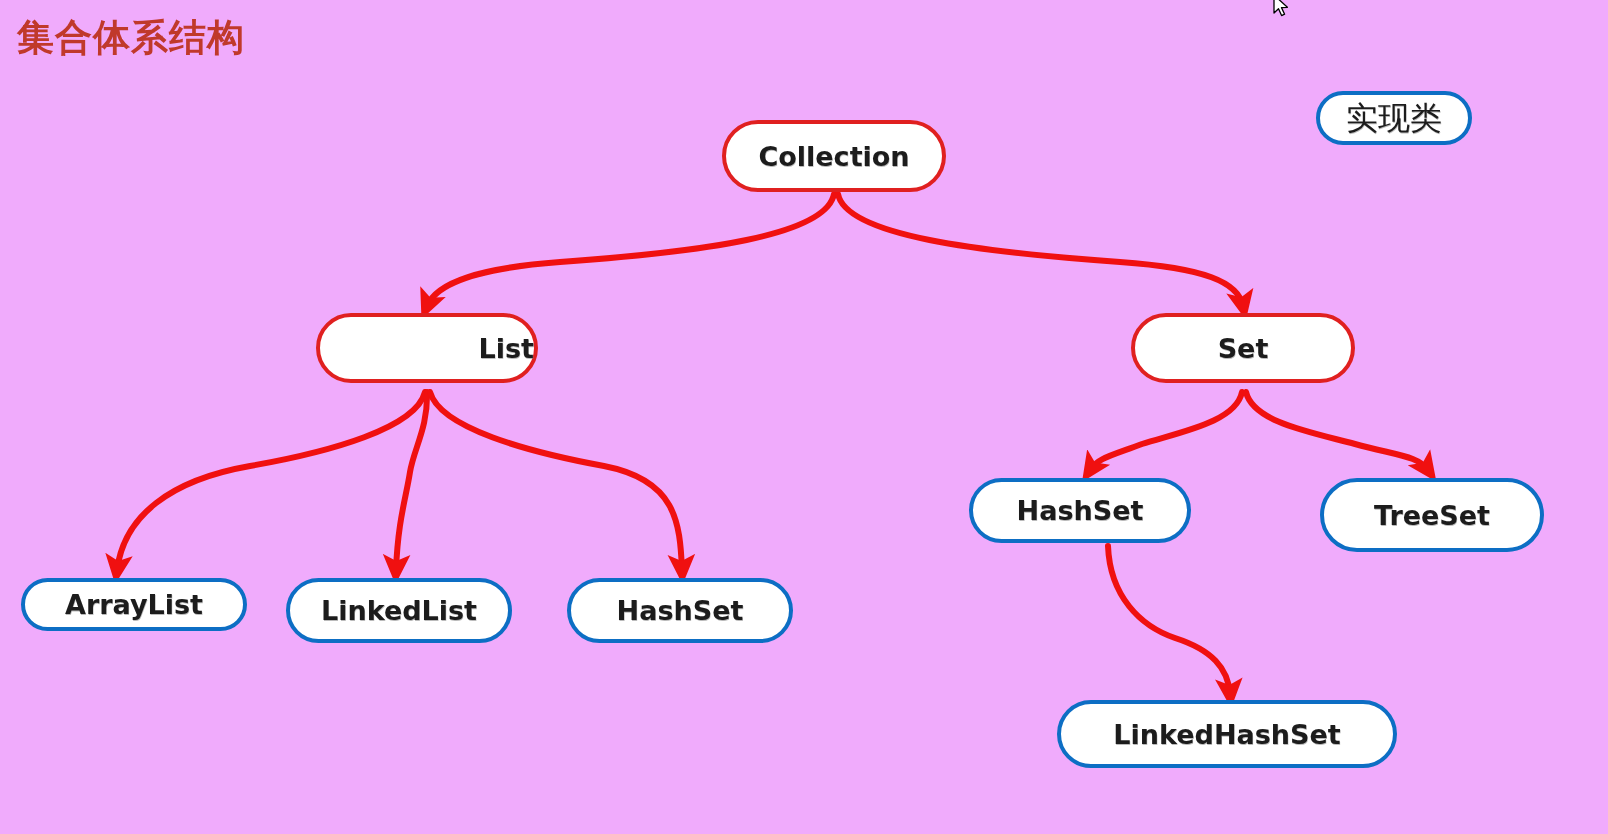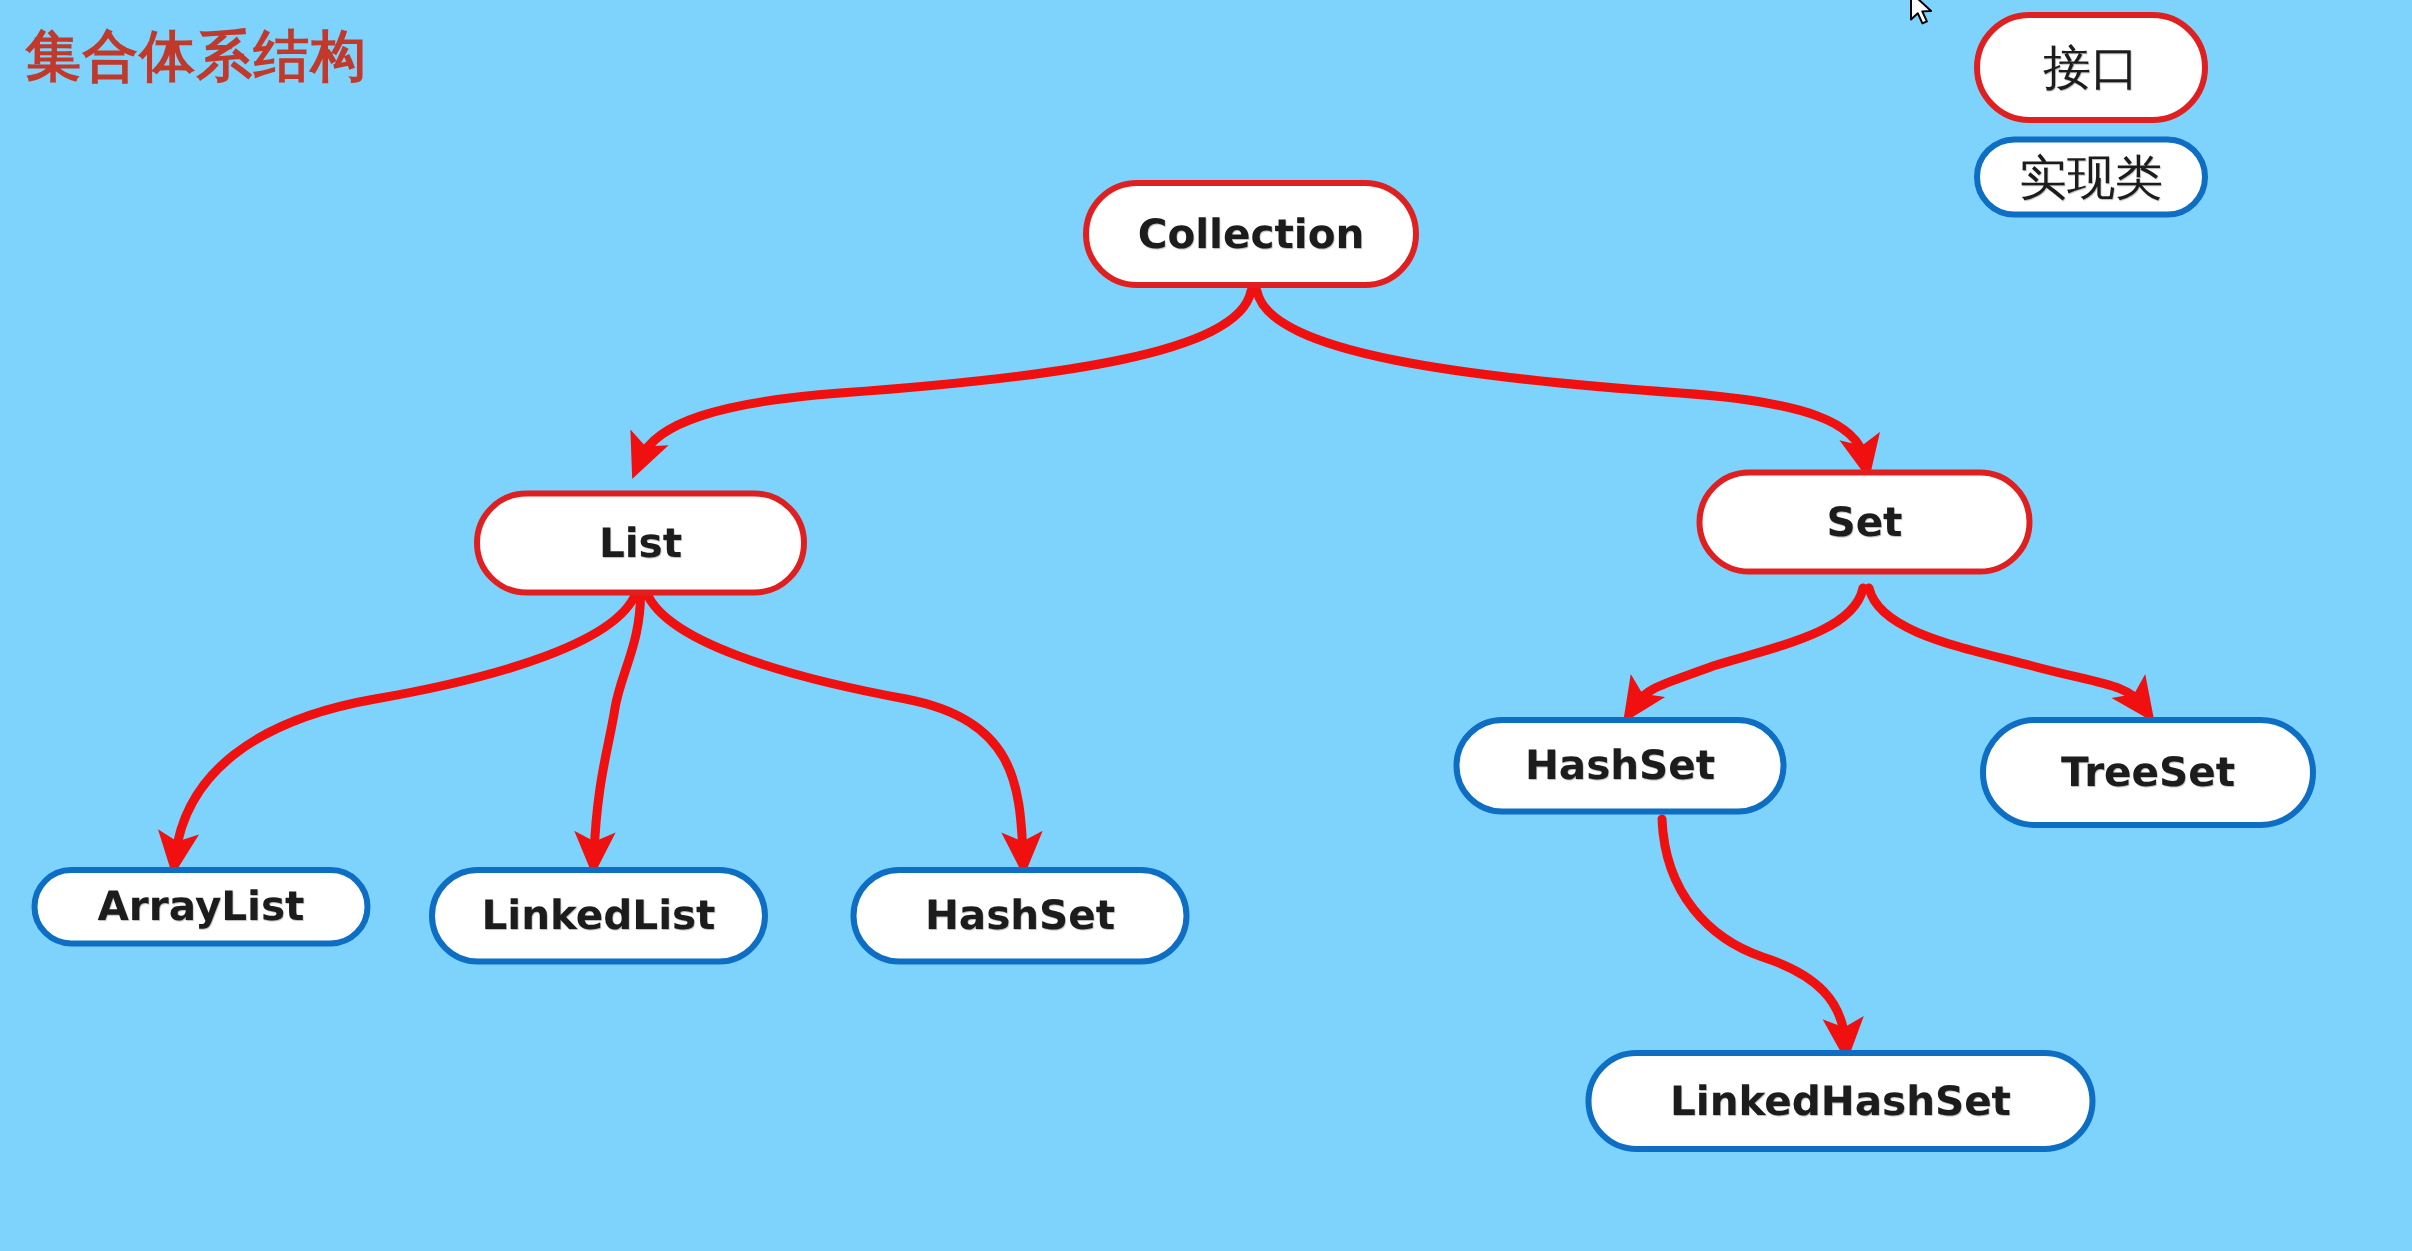--- a/index.html
+++ b/index.html
@@ -11,21 +11,21 @@
   body {
     font-family: "DejaVu Sans", "Liberation Sans", sans-serif;
     width: 1608px;
     height: 834px;
     overflow: hidden;
   }
   #canvas {
     position: relative;
     width: 1608px;
     height: 834px;
-    background: #7dd3fc;
+    background: #f0abfc;
   }
   #edges {
     position: absolute;
     left: 0;
     top: 0;
     width: 1608px;
     height: 834px;
     pointer-events: none;
   }
   .title {
@@ -104,21 +104,21 @@
       <path d="M 1246 392 C 1253 422 1310 432 1355 444 C 1400 456 1418 456 1428 470"></path>
 
       <path d="M 1108 546 C 1110 596 1140 626 1175 638 C 1212 650 1228 668 1230 694"></path>
     </g>
   </svg>
 
   <div class="node iface" style="left:722px; top:120px; width:224px; height:72px;">
     <span class="node-label">Collection</span>
   </div>
 
-  <div class="node iface" style="left:316px; top:327px; width:222px; height:70px;">
+  <div class="node iface" style="left:316px; top:313px; width:222px; height:70px;justify-content:flex-end;">
     <span class="node-label">List</span>
   </div>
 
   <div class="node iface" style="left:1131px; top:313px; width:224px; height:70px;">
     <span class="node-label">Set</span>
   </div>
 
   <div class="node impl" style="left:21px; top:578px; width:226px; height:53px;">
     <span class="node-label">ArrayList</span>
   </div>
@@ -136,23 +136,20 @@
   </div>
 
   <div class="node impl" style="left:1320px; top:478px; width:224px; height:74px;">
     <span class="node-label">TreeSet</span>
   </div>
 
   <div class="node impl" style="left:1057px; top:700px; width:340px; height:68px;">
     <span class="node-label">LinkedHashSet</span>
   </div>
 
-  <div class="node iface legend" style="left:1316px; top:8px; width:156px; height:74px;">
-    <span class="node-label">接口</span>
-  </div>
 
   <div class="node impl legend" style="left:1316px; top:91px; width:156px; height:54px;">
     <span class="node-label">实现类</span>
   </div>
 
   <svg class="cursor" style="left:1272px; top:-6px;" width="22" height="26" viewBox="0 0 22 26" xmlns="http://www.w3.org/2000/svg">
     <path d="M2,1 L2,19 L6.5,14.8 L9.6,21.6 L12.6,20.2 L9.5,13.6 L15.4,13.3 Z" fill="#ffffff" stroke="#000000" stroke-width="1.3" stroke-linejoin="round"></path>
   </svg>
 
 </div>

